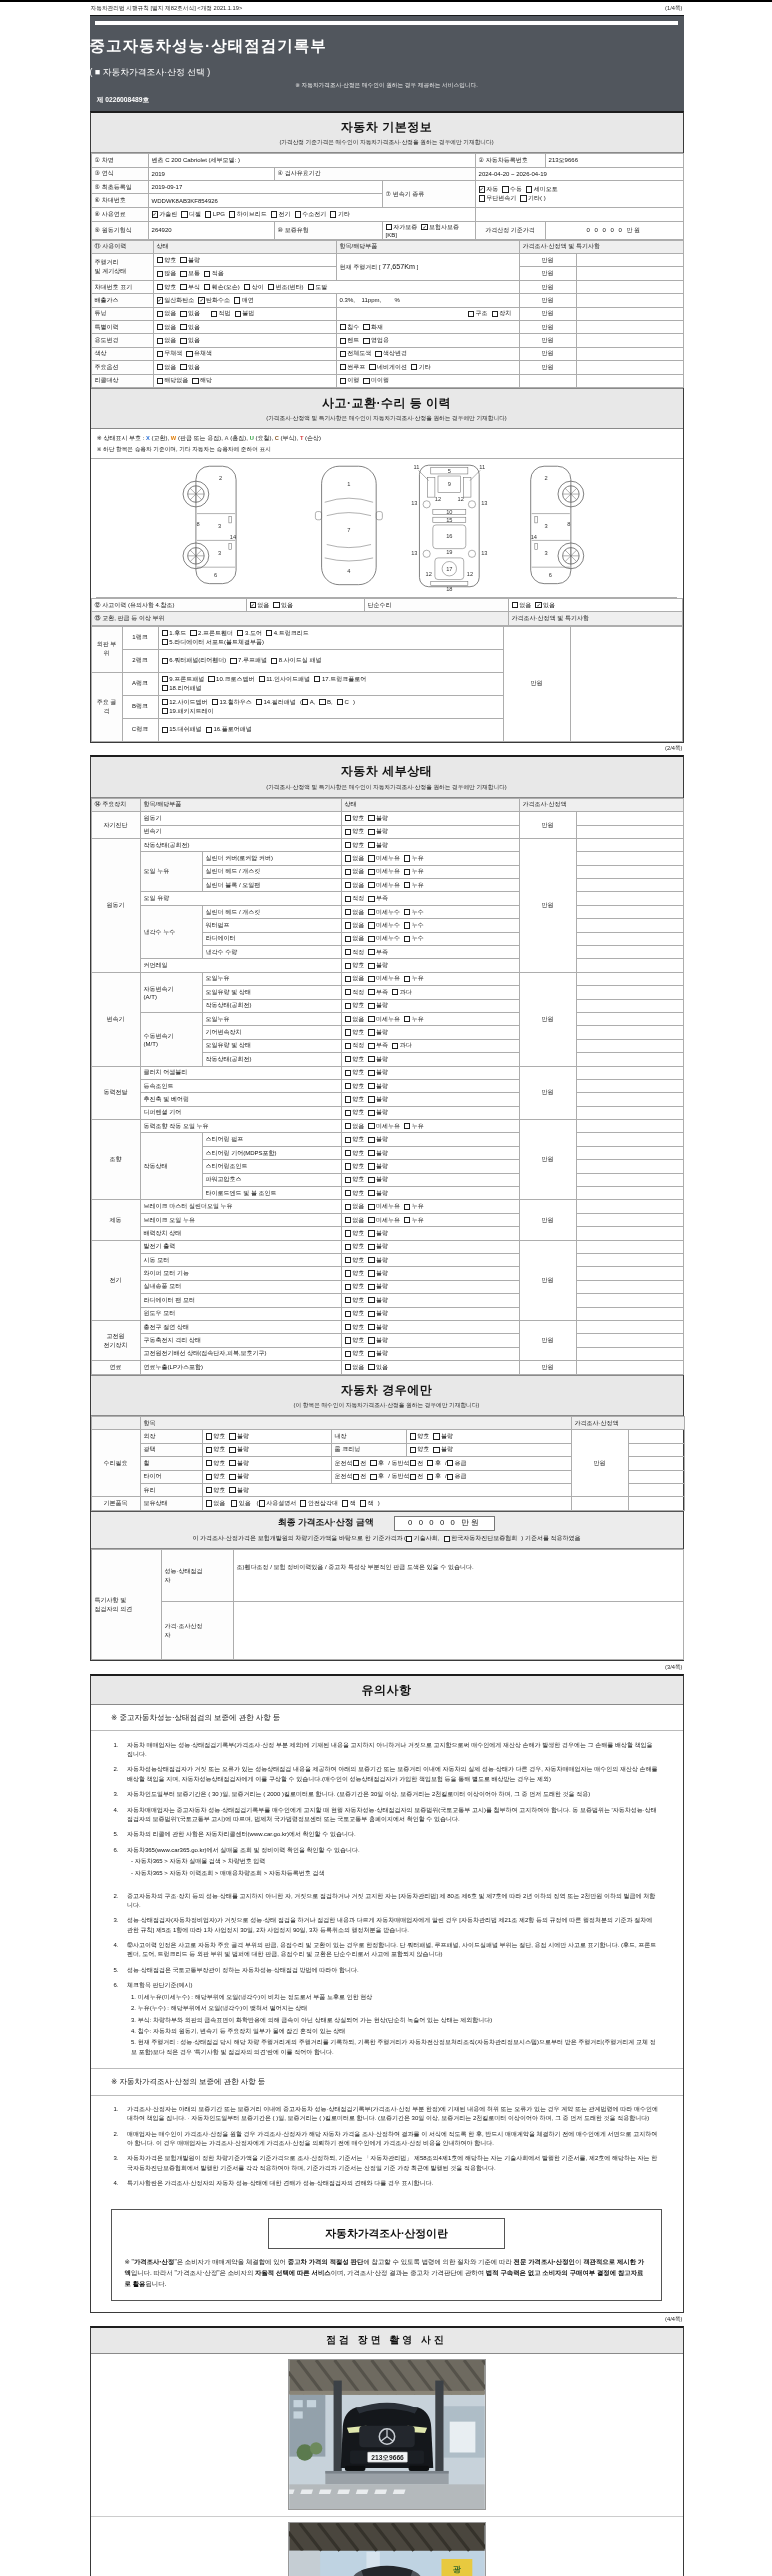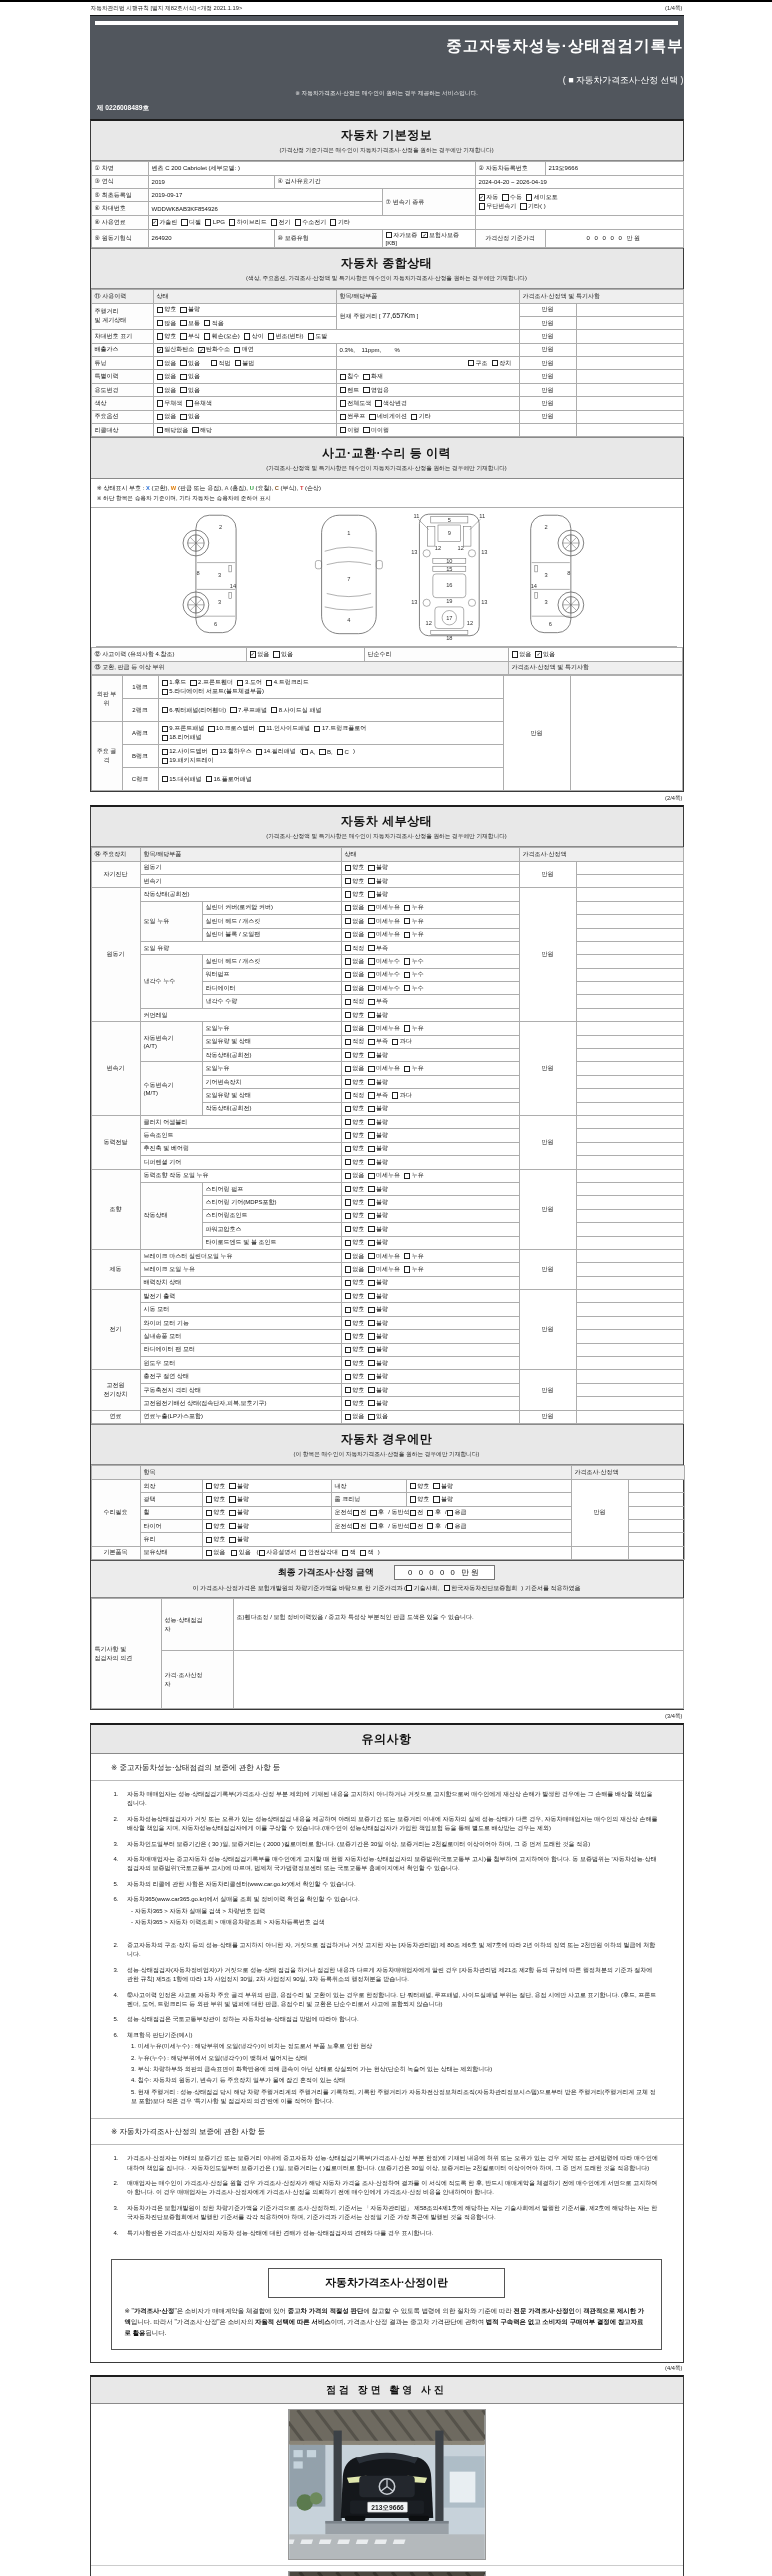--- a/index.html
+++ b/index.html
@@ -3,22 +3,22 @@
 <meta charset="utf-8">
 <style>
 *{box-sizing:border-box;margin:0;padding:0}
 html,body{width:773px}
 body{height:2576px;overflow:hidden;background:#fff;font-family:"Liberation Sans","DejaVu Sans",sans-serif;color:#111}
 .top-rule{height:1.5px;background:#000;width:100%}
 .wrap{width:594px;margin:0 auto}
 .meta{display:flex;justify-content:space-between;font-size:5.7px;color:#222;padding:3.1px 1px 2.6px}
 .hdr{background:#51565d;color:#fff;border-top:1.5px solid #16181a;padding-bottom:5.2px}
 .hdr .stripe{height:4.6px;background:#fff;margin:4.6px 5.2px 10.3px}
-.hdr h1{text-align:right;font-size:15.5px;font-weight:bold;letter-spacing:1px}
-.hdr .sub{text-align:right;font-size:8.8px;margin-top:18px}
+.hdr h1{text-align:left;font-size:15.5px;font-weight:bold;letter-spacing:1px}
+.hdr .sub{text-align:left;font-size:8.8px;margin-top:10px}
 .hdr .note{text-align:center;font-size:5.7px;margin-top:3.6px;color:#f0f0f0}
 .hdr .docno{font-size:6.7px;font-weight:bold;padding:6.2px 7.2px 0}
 .block{border:1px solid #3a3a3a;border-top:2.1px solid #1d1d1d;background:#fff;margin-bottom:1px}
 .band{background:#e8e8e8;border-bottom:0.5px solid #8a8a8a;text-align:center;padding:6.2px 0 5.2px}
 .band .t{font-size:12px;font-weight:bold;letter-spacing:0.5px}
 .band .s{font-size:5.7px;margin-top:3.1px;color:#222}
 table{border-collapse:collapse;width:100%;table-layout:fixed}
 td,th{border:0.5px solid #adadad;font-size:6px;padding:1px 3.1px;vertical-align:middle;height:13.4px;overflow:hidden}
 th{background:#efefef;font-weight:normal;text-align:left}
 td.lab{background:#fdfdfd}
@@ -161,24 +161,20 @@
               </span><span class="cb">
                 <span class="bx on">✓</span>
                 <span class="cl">보험사보증</span>
               </span><span class="tk">[KB]</span></td>
             <td class="lab ctr">가격산정 기준가격</td>
             <td class="val ctr" style="letter-spacing:1.5px">0 0 0 0 0 만원</td>
           </tr>
         </tbody>
       </table>
 
-    <div class="band" style="border-top:0.5px solid #8a8a8a">
-      <div class="t">자동차 종합상태</div>
-      <div class="s">(색상, 주요옵션, 가격조사·산정액 및 특기사항은 매수인이 자동차가격조사·산정을 원하는 경우에만 기재합니다)</div>
-    </div>
     <table id="tbl-summary">
         <colgroup>
           <col style="width:62px">
           <col style="width:183px">
           <col style="width:183px">
           <col style="width:57px">
           <col style="width:107px">
         </colgroup>
         <tbody>
           <tr>

